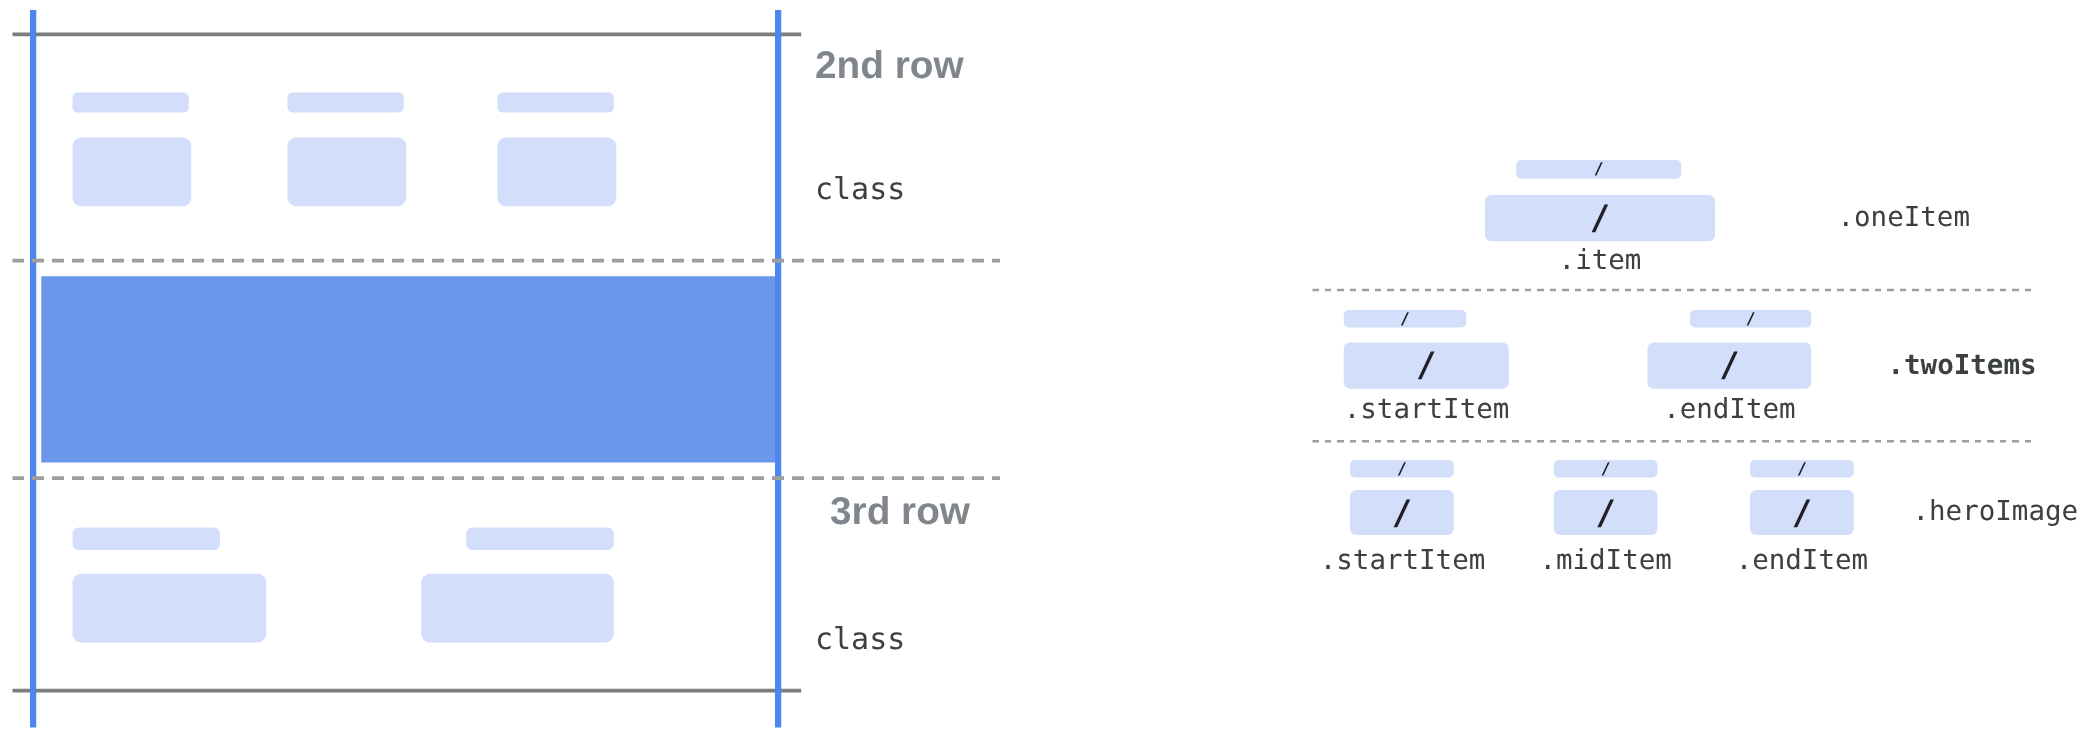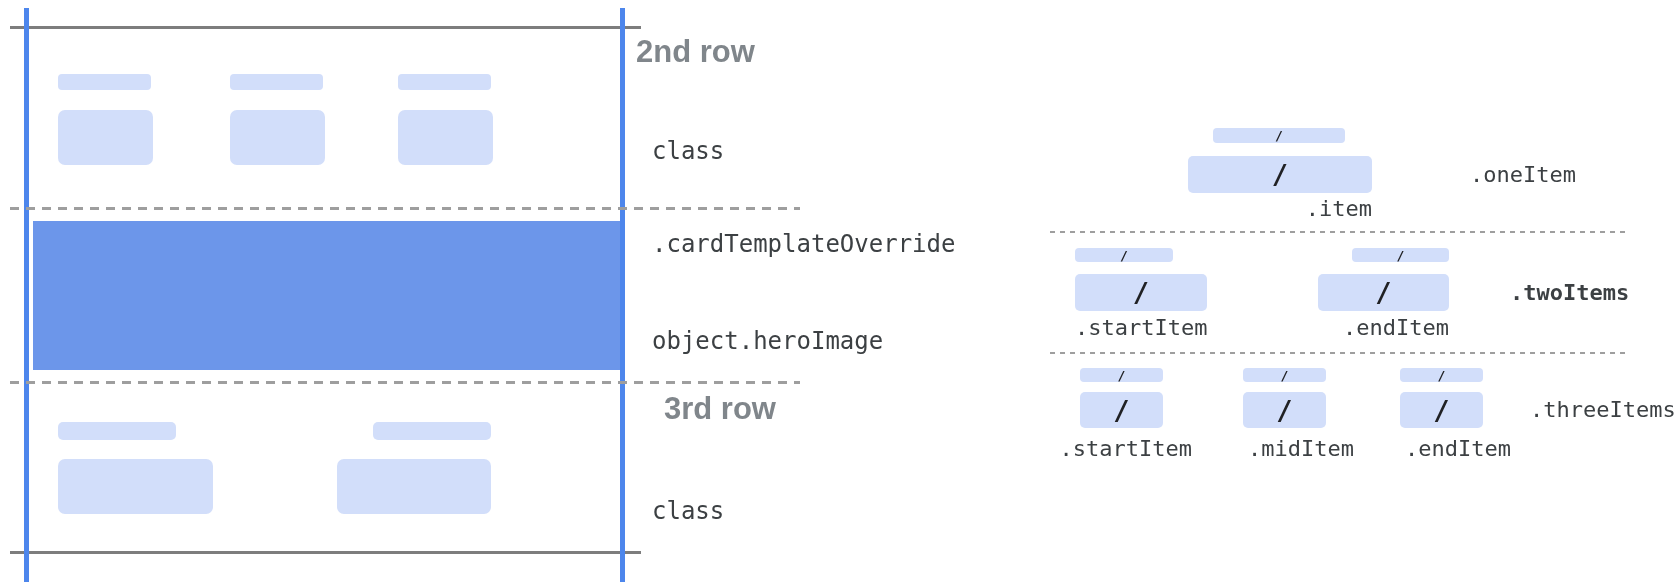--- a/index.html
+++ b/index.html
@@ -29,21 +29,21 @@
   .r4{border-radius:4px;} .r5{border-radius:5px;} .r7{border-radius:7px;}
   .slash-sm{font:bold 13px "DejaVu Sans Mono",monospace;color:#202124;line-height:1;}
   .slash-lg{font:bold 27px "DejaVu Sans Mono",monospace;color:#202124;line-height:1;}
   
   .heading{position:absolute;font:bold 31px "Liberation Sans",sans-serif;
     color:var(--heading-gray);line-height:38px;white-space:nowrap;}
   .code{position:absolute;font:24px "DejaVu Sans Mono",monospace;
     color:var(--code-text);line-height:31px;white-space:pre;}
   .mono-label{position:absolute;font:22px "DejaVu Sans Mono",monospace;
     color:var(--code-text);line-height:26px;white-space:nowrap;}
-  .centered{text-align:right;}
+  .centered{text-align:center;}
 </style>
 </head>
 <body>
 
 <div class="canvas">
 
   <div>
     <div class="hrule" style="left:10px;top:26px;width:631px;"></div>
     <div class="hrule" style="left:10px;top:551px;width:631px;"></div>
     <div class="vrule" style="left:24px;top:8px;height:574px;"></div>
@@ -64,28 +64,26 @@
 
     <div>
       <div class="bar r5" style="left:58px;top:422px;width:118px;height:18px;"></div>
       <div class="bar r7" style="left:58px;top:459px;width:155px;height:55px;"></div>
       <div class="bar r5" style="left:373px;top:422px;width:118px;height:18px;"></div>
       <div class="bar r7" style="left:337px;top:459px;width:154px;height:55px;"></div>
     </div>
   </div>
 
   <div>
-    <div class="heading" style="left:636px;top:33px;">2nd row</div>
+    <div class="heading" style="left:652px;top:33px;">2nd row</div>
     <div class="code" style="left:652px;top:74px;">
       <div>class</div>
-      <div>.cardTemplateOverride</div>
     </div>
 
     <div class="code" style="left:652px;top:264px;">
-      <div>object.heroImage</div>
     </div>
 
     <div class="heading" style="left:652px;top:390px;margin-left:12px;">3rd row</div>
     <div class="code" style="left:652px;top:434px;">
       <div>class</div>
       
       
       
     </div>
   </div>
@@ -140,17 +138,17 @@
       </div>
       <div class="bar r4" style="left:1400px;top:368px;width:83px;height:14px;">
         <span class="slash-sm">/</span>
       </div>
       <div class="bar r5" style="left:1400px;top:392px;width:83px;height:36px;">
         <span class="slash-lg">/</span>
       </div>
       <div class="mono-label centered" style="left:1052px;top:436px;width:140px;">.startItem</div>
       <div class="mono-label centered" style="left:1215px;top:436px;width:139px;">.midItem</div>
       <div class="mono-label centered" style="left:1372px;top:436px;width:139px;">.endItem</div>
-      <div class="mono-label" style="left:1530px;top:397px;">.threeItems</div>
+      <div class="mono-label" style="left:1530px;top:397px;">.heroImage</div>
     </div>
 
   </div>
 </div>
 
 </body></html>

